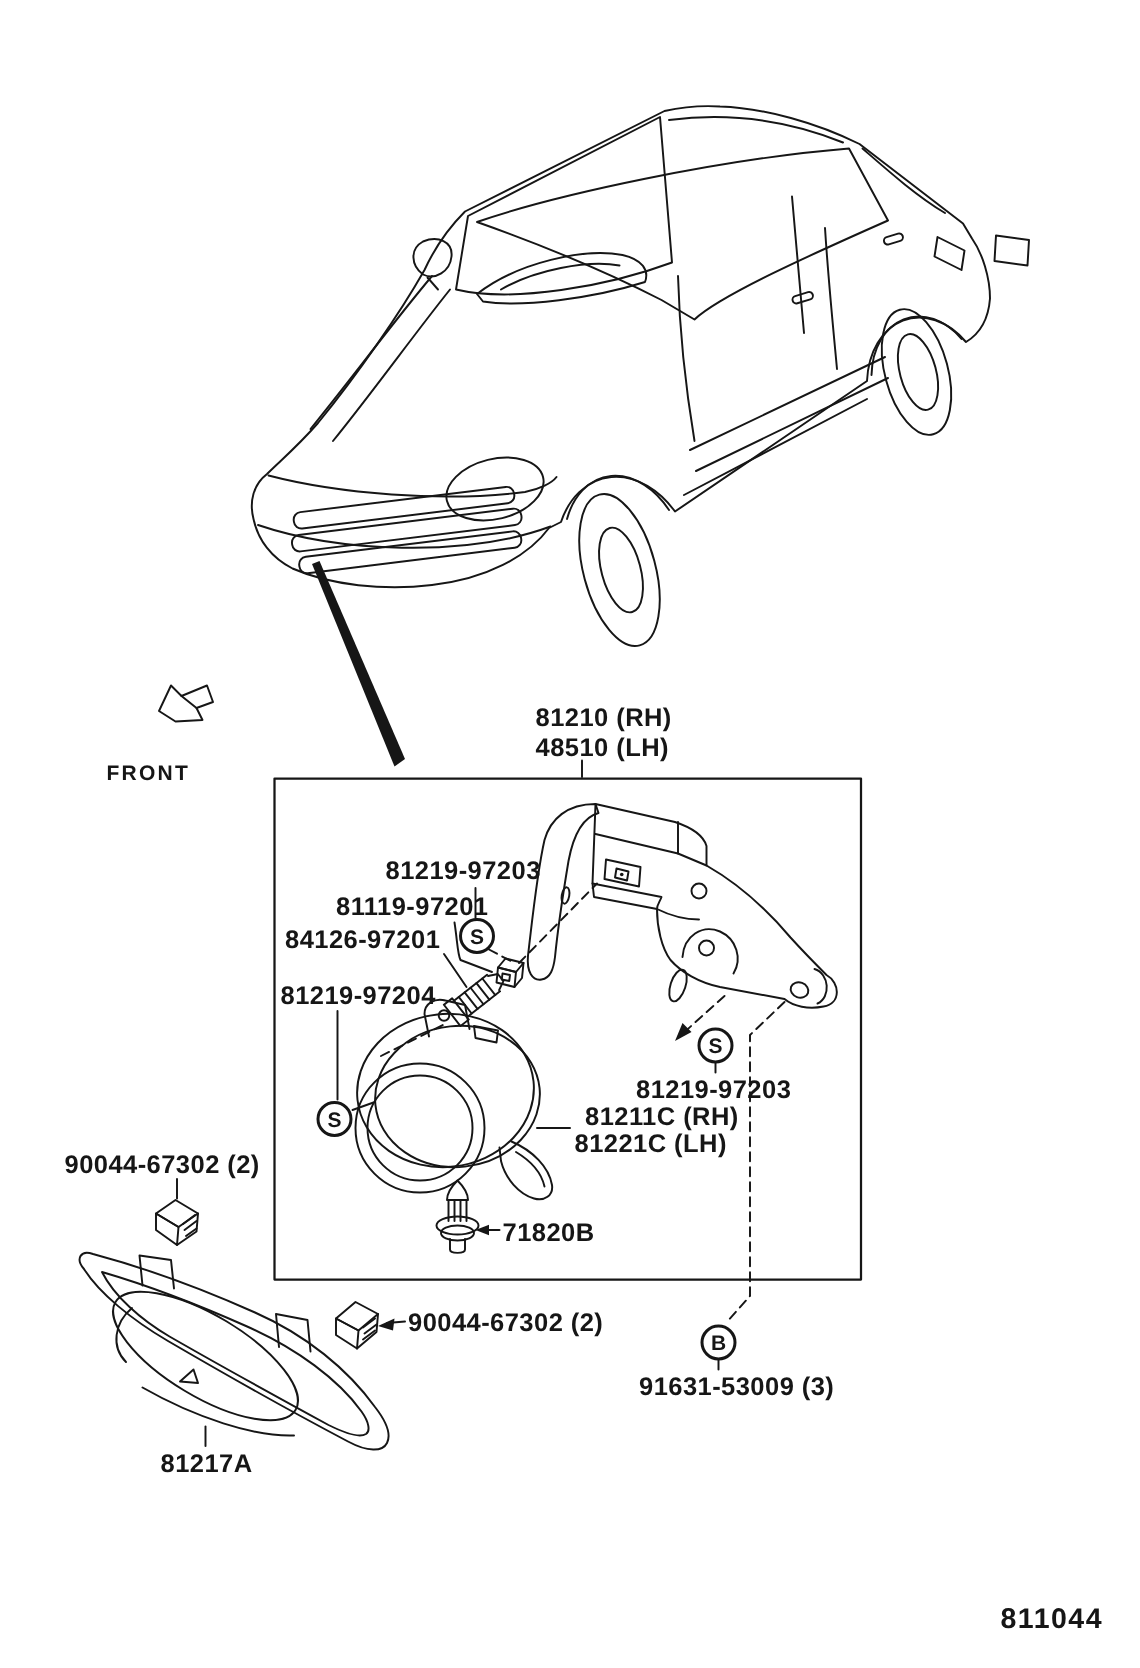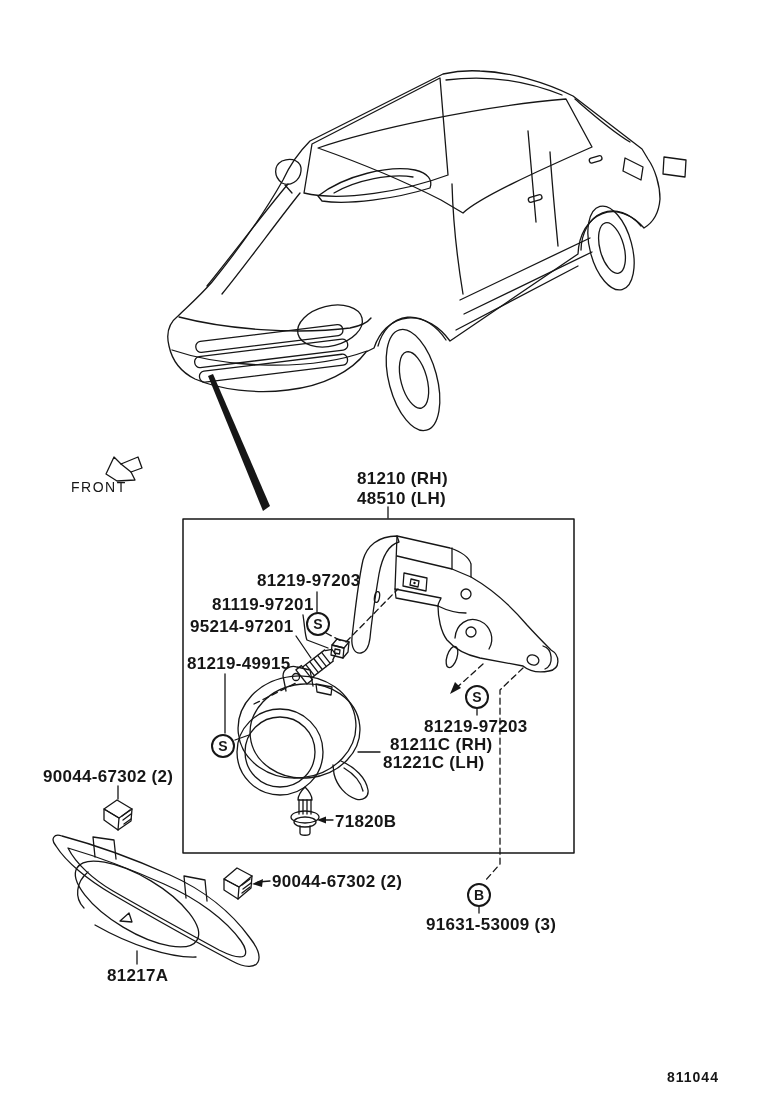--- a/index.html
+++ b/index.html
@@ -11,24 +11,24 @@
   .plabel{
     position:absolute;font-weight:700;font-size:17px;line-height:20px;
     white-space:nowrap;letter-spacing:0.3px;color:#161616;
   }
   .marker{
     position:absolute;width:24px;height:24px;border:2px solid #161616;border-radius:50%;
     display:flex;align-items:center;justify-content:center;
     font-size:14px;font-weight:700;background:#fff;box-sizing:border-box;
   }
   .front-label{
-    position:absolute;font-size:14px;font-weight:400;letter-spacing:1.5px;color:#161616;
+    position:absolute;font-size:14px;font-weight:700;letter-spacing:1.5px;color:#161616;margin-top:28px;
   }
   .page-code{
-    position:absolute;font-size:14px;font-weight:700;letter-spacing:1px;color:#161616;
+    position:absolute;font-size:19px;font-weight:700;letter-spacing:1px;color:#161616;
   }
 </style>
 </head>
 <body>
 
 <div class="page">
 
   <svg width="760" height="1112" viewBox="0 0 760 1112">
     <g fill="none" stroke="#161616" stroke-width="1.3" stroke-linecap="round" stroke-linejoin="round">
 
@@ -181,23 +181,23 @@
         <path d="M483 664 L453 691"></path>
         <path d="M523 668 L500 690 L500 864 L484 882"></path>
         <path d="M254 704 L298 682"></path>
       </g>
     </g>
   </svg>
 
   <div class="plabel" style="left:357px;top:469px">81210 (RH)</div>
   <div class="plabel" style="left:357px;top:489px">48510 (LH)</div>
   <div class="plabel" style="left:257px;top:571px">81219-97203</div>
-  <div class="plabel" style="left:212px;top:595px">81119-97201</div>
-  <div class="plabel" style="left:190px;top:617px">95214-97201</div>
-  <div class="plabel" style="left:187px;top:654px">81219-49915</div>
+  <div class="plabel" style="left:224px;top:595px">81119-97201</div>
+  <div class="plabel" style="left:190px;top:617px">84126-97201</div>
+  <div class="plabel" style="left:187px;top:654px">81219-97204</div>
   <div class="plabel" style="left:424px;top:717px">81219-97203</div>
   <div class="plabel" style="left:390px;top:735px">81211C (RH)</div>
   <div class="plabel" style="left:383px;top:753px">81221C (LH)</div>
   <div class="plabel" style="left:335px;top:812px">71820B</div>
   <div class="plabel" style="left:43px;top:767px">90044-67302 (2)</div>
   <div class="plabel" style="left:272px;top:872px">90044-67302 (2)</div>
   <div class="plabel" style="left:426px;top:915px">91631-53009 (3)</div>
   <div class="plabel" style="left:107px;top:966px">81217A</div>
 
   <div class="marker" style="left:306px;top:612px">S</div>

